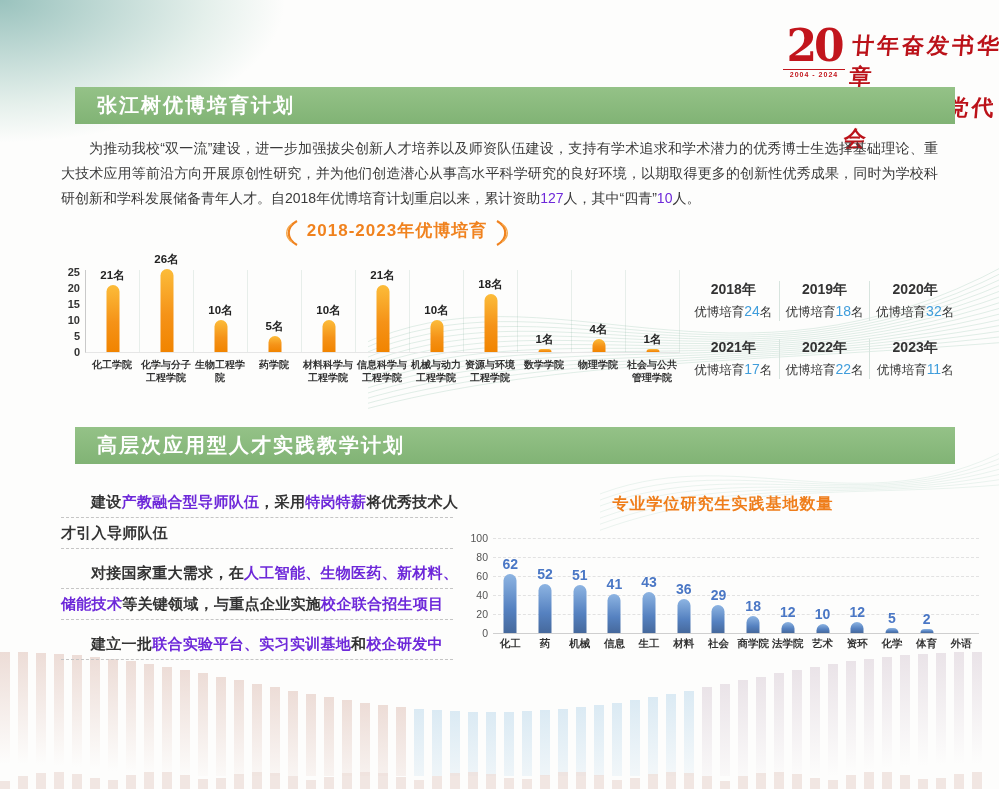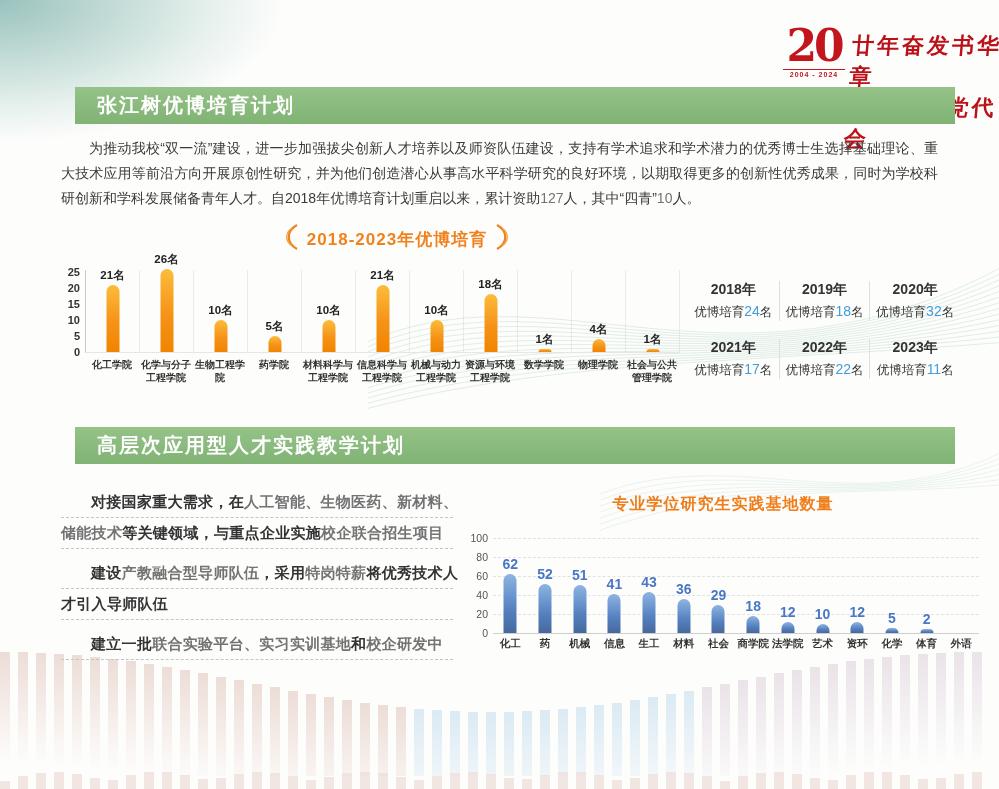--- a/index.html
+++ b/index.html
@@ -13,23 +13,23 @@
   .logo-years{font-size:7px;font-weight:bold;letter-spacing:1px;border-top:1px solid #c2151c;margin-top:1px;padding-top:1px;}
   .slogan{position:absolute;left:848px;top:30px;color:#bb1219;font-weight:900;font-size:22px;
     letter-spacing:3px;line-height:31px;transform:skewX(-5deg);z-index:2;}
   
   .sec-header{position:absolute;left:75px;width:880px;height:37px;line-height:37px;
     background:linear-gradient(180deg,#94c287,#81b375);color:#fff;font-size:20px;font-weight:bold;
     padding-left:22px;box-sizing:border-box;letter-spacing:2px;z-index:2;}
   
   #intro-para{position:absolute;left:61px;top:136px;width:877px;margin:0;font-size:14px;line-height:25px;
     color:#3a3a3a;text-align:justify;text-indent:2em;z-index:2;}
-  .accent-red{color:#737373;}
-  
-  .c-title1{position:absolute;left:280px;top:219px;width:234px;height:32px;display:flex;align-items:flex-end;
+  .accent-red{color:#6d28d9;}
+  
+  .c-title1{position:absolute;left:280px;top:219px;width:234px;height:32px;display:flex;align-items:flex-start;
     justify-content:center;gap:7px;z-index:2;}
   .c-title1 span{color:#f0821e;font-size:17px;font-weight:bold;letter-spacing:1px;}
   .laurel{flex:0 0 auto;}
   
   #chart1{position:absolute;left:58px;top:270px;width:630px;height:122px;z-index:2;}
   #c1-yaxis{position:absolute;left:0;top:0;width:24px;height:82px;}
   .c1-tick{position:absolute;right:2px;font-size:11px;font-weight:bold;color:#333;line-height:14px;}
   #c1-plot{position:absolute;left:27px;top:0;width:594px;height:82px;display:flex;
     border-left:1px solid #c9c9c9;border-bottom:1px solid #e6e6e6;box-sizing:content-box;}
   .c1-cell{flex:0 0 54px;position:relative;border-right:1px solid rgba(120,160,140,.16);box-sizing:border-box;}
@@ -372,26 +372,26 @@
         <div class="stat-year">2023年</div>
         <div class="stat-line"><span>优博培育</span><span class="stat-num">11</span><span>名</span></div>
       </div>
     </div>
 
   <div class="sec-header" style="top:427px">
     <span>高层次应用型人才实践教学计划</span>
   </div>
   <div id="notes">
       <div class="para-block">
+        <div class="dline indent"><span>建设</span><span class="accent-red">产教融合型导师队伍</span><span>，采用</span><span class="accent-red">特岗特薪</span><span>将优秀技术人</span></div>
+        <div class="dline"><span>才引入导师队伍</span></div>
+      </div>
+      <div class="para-block">
         <div class="dline indent"><span>对接国家重大需求，在</span><span class="accent-red">人工智能、生物医药、新材料、</span></div>
         <div class="dline"><span class="accent-red">储能技术</span><span>等关键领域，与重点企业实施</span><span class="accent-red">校企联合招生项目</span></div>
-      </div>
-      <div class="para-block">
-        <div class="dline indent"><span>建设</span><span class="accent-red">产教融合型导师队伍</span><span>，采用</span><span class="accent-red">特岗特薪</span><span>将优秀技术人</span></div>
-        <div class="dline"><span>才引入导师队伍</span></div>
       </div>
       <div class="para-block">
         <div class="dline indent"><span>建立一批</span><span class="accent-red">联合实验平台、实习实训基地</span><span>和</span><span class="accent-red">校企研发中</span></div>
       </div>
     </div>
 
   <div class="c-title2">专业学位研究生实践基地数量</div>
   <div id="chart2">
     <div id="c2-yaxis">
         <div class="c2-tick" style="top: 92px;">0</div>

